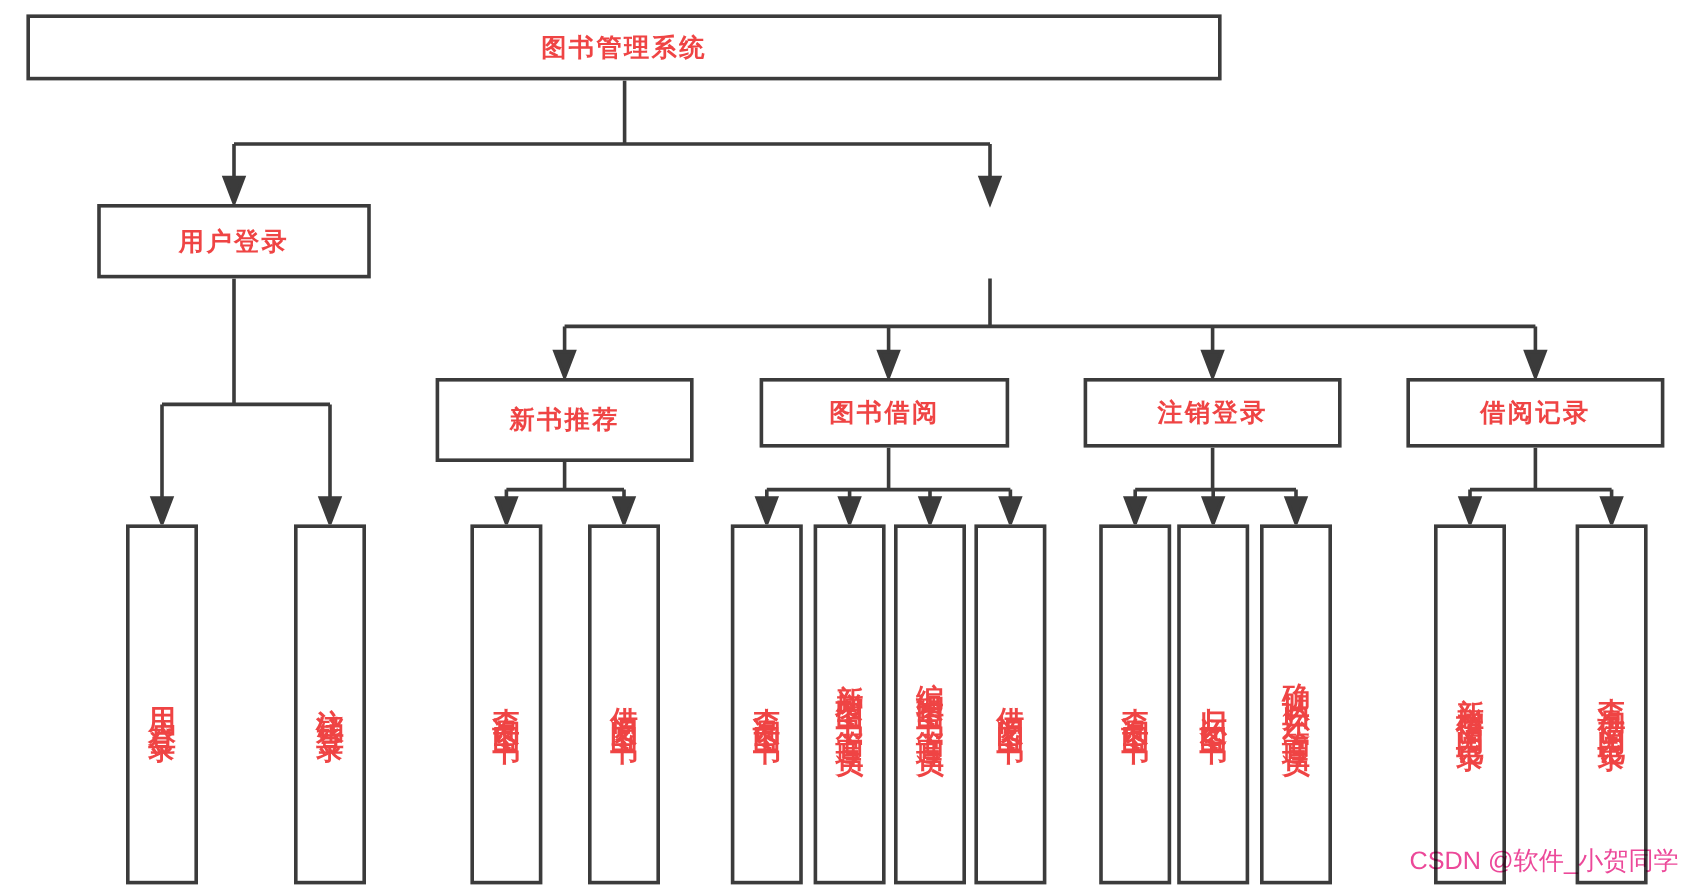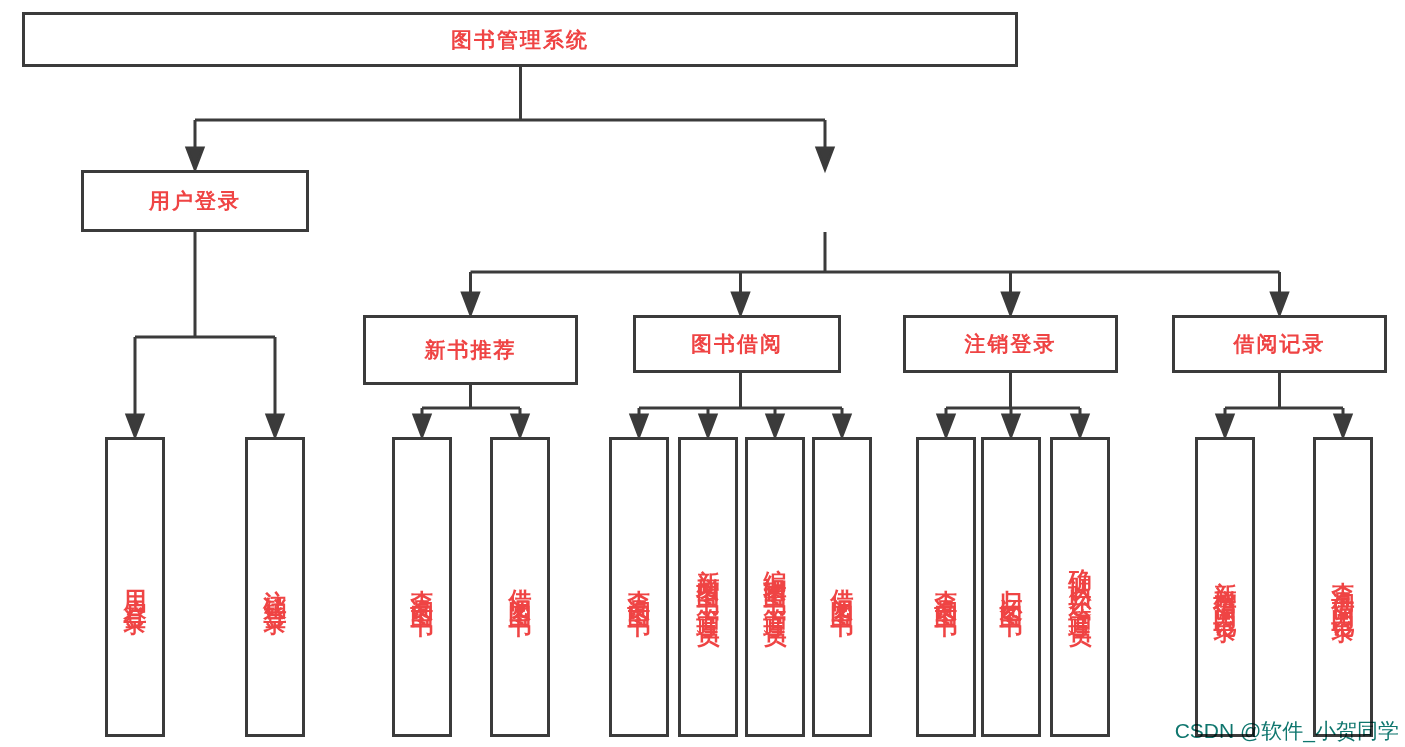--- a/index.html
+++ b/index.html
@@ -31,24 +31,24 @@
   .vbox{
     writing-mode:vertical-rl;
     text-orientation:mixed;
     font-size:23px;
     letter-spacing:8px;
     line-height:1;
   }
   .watermark{
     position:absolute;
     right:6px;
-    bottom:2px;
+    bottom:16px;
     z-index:3;
     font-size:21px;
-    color:#0f766e;
+    color:#ec4899;
     mix-blend-mode:multiply;
     white-space:nowrap;
   }
 </style>
 </head>
 <body>
 
 <div class="canvas">
 
   <svg class="connectors" width="1405" height="747" viewBox="0 0 1405 747">

